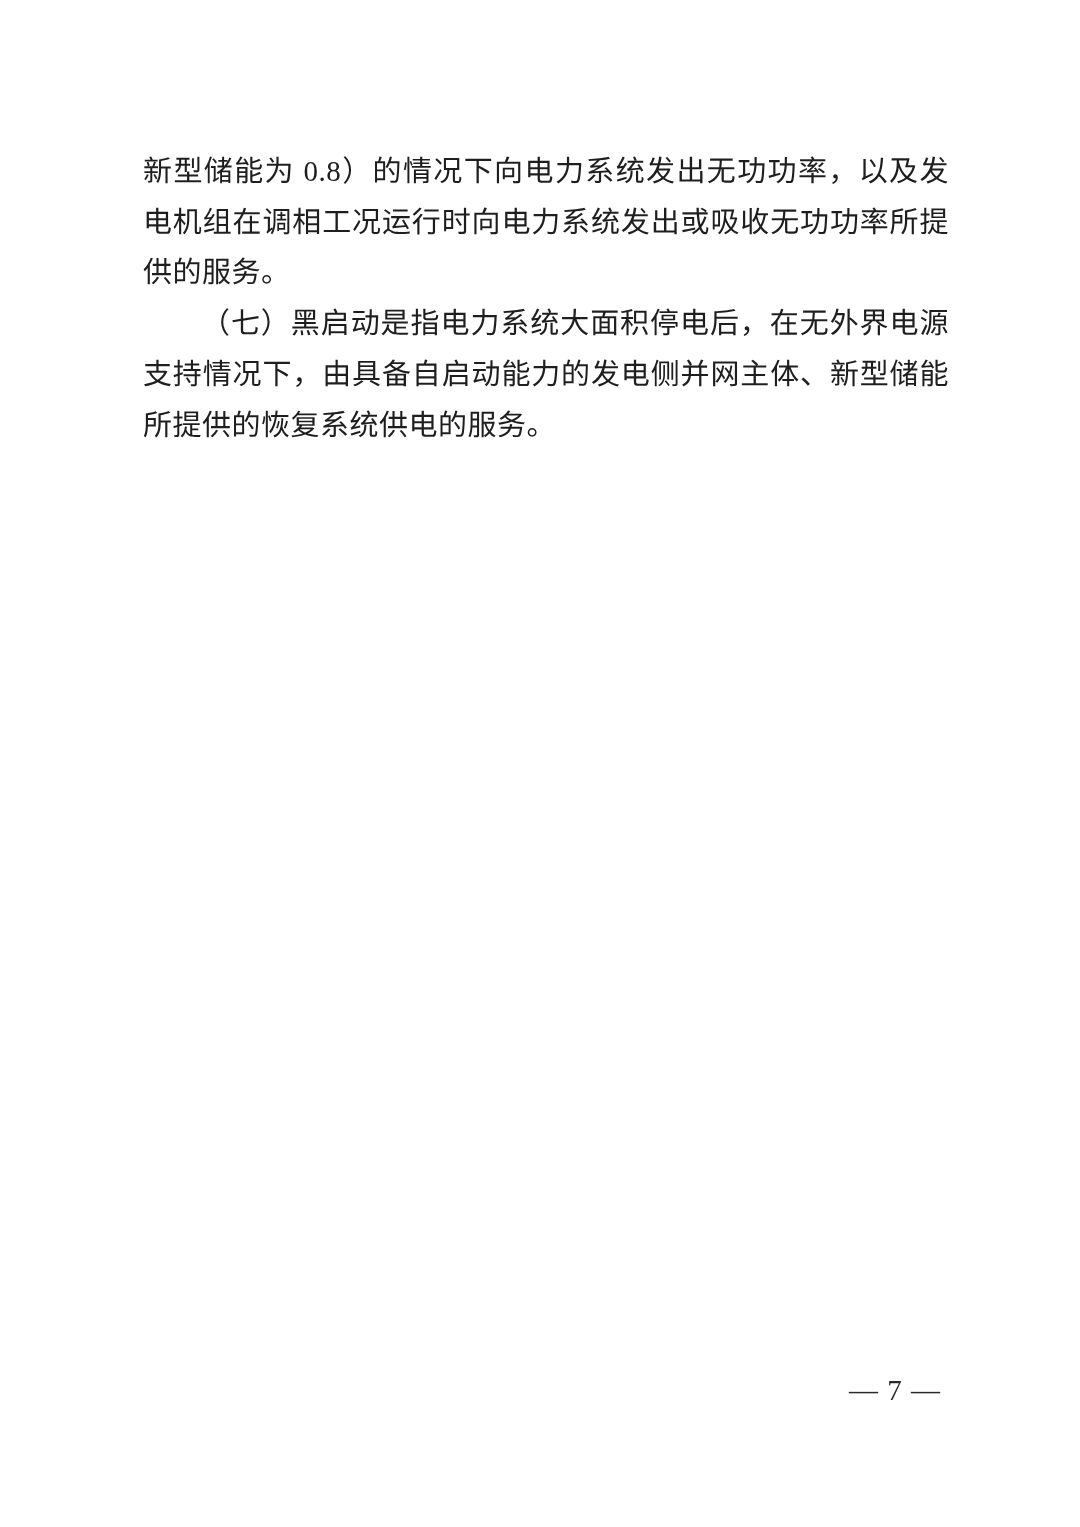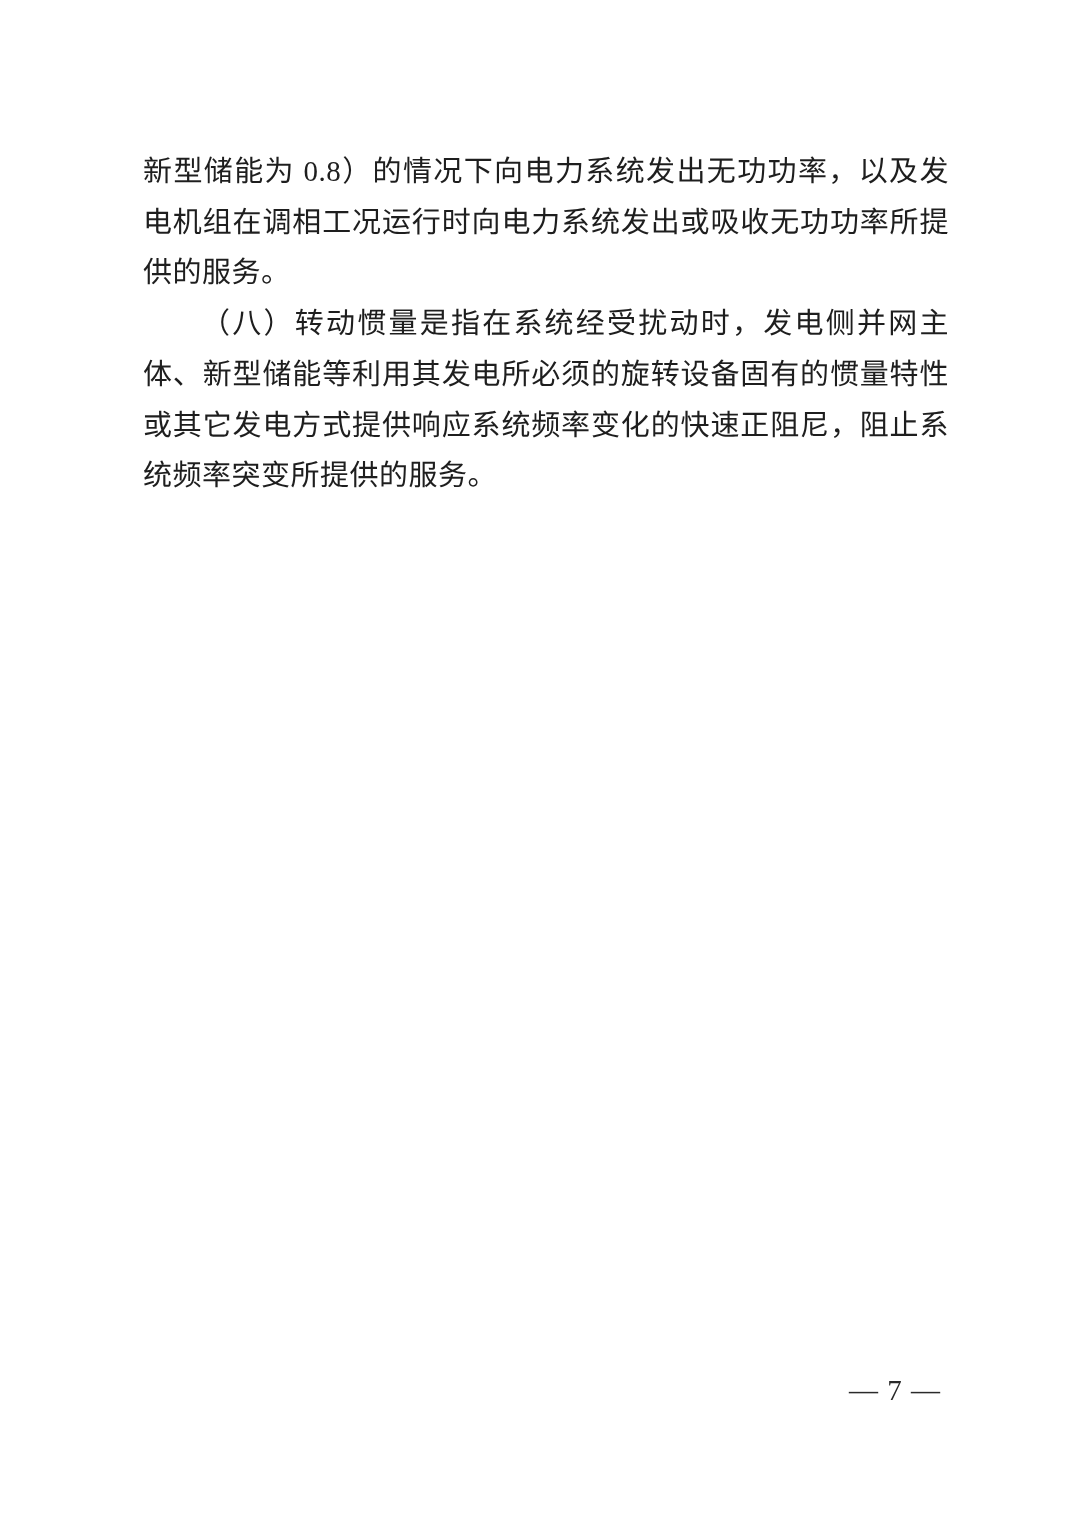--- a/index.html
+++ b/index.html
@@ -53,16 +53,16 @@
     color: #2a2a2a;
     text-align: right;
   }
 </style>
 </head>
 <body>
 
 <div class="page">
   <div class="content">
     <p class="flush">新型储能为 0.8）的情况下向电力系统发出无功功率，以及发电机组在调相工况运行时向电力系统发出或吸收无功功率所提供的服务。</p>
-    <p>（八）转动惯量是指在系统经受扰动时，发电侧并网主体、新型储能等利用其发电所必须的旋转设备固有的惯量特性或其它发电方式提供响应系统频率变化的快速正阻尼，阻止系统频率突变所提供的服务。</p>
+    <p>（七）黑启动是指电力系统大面积停电后，在无外界电源支持情况下，由具备自启动能力的发电侧并网主体、新型储能所提供的恢复系统供电的服务。</p>
   </div>
   <div class="page-number">— 7 —</div>
 </div>
 
 </body></html>

